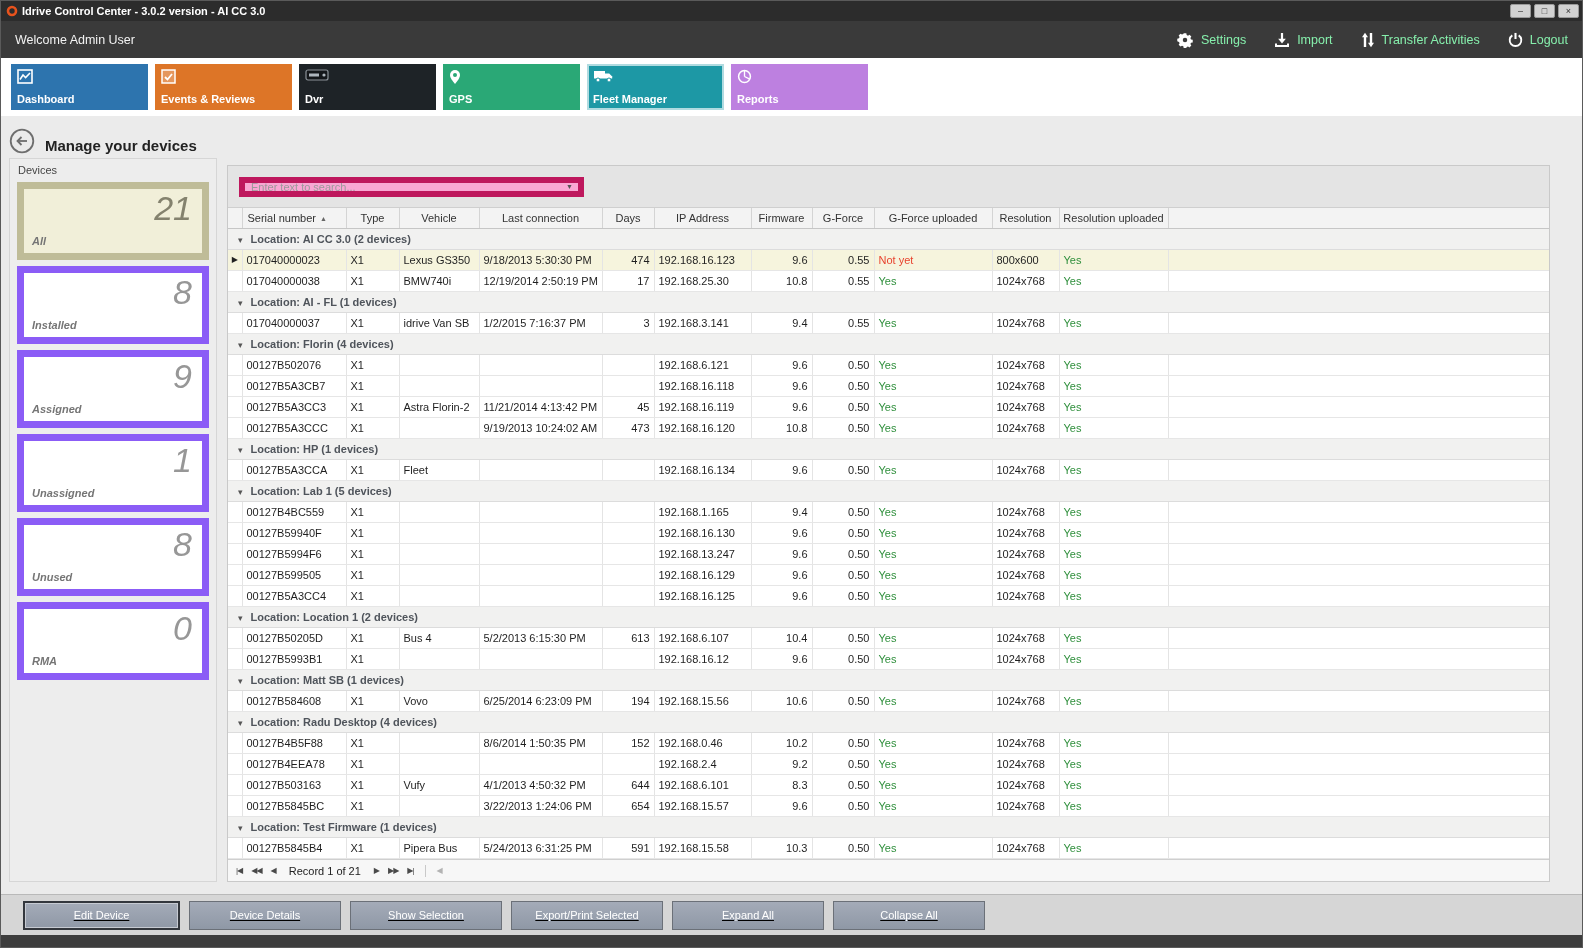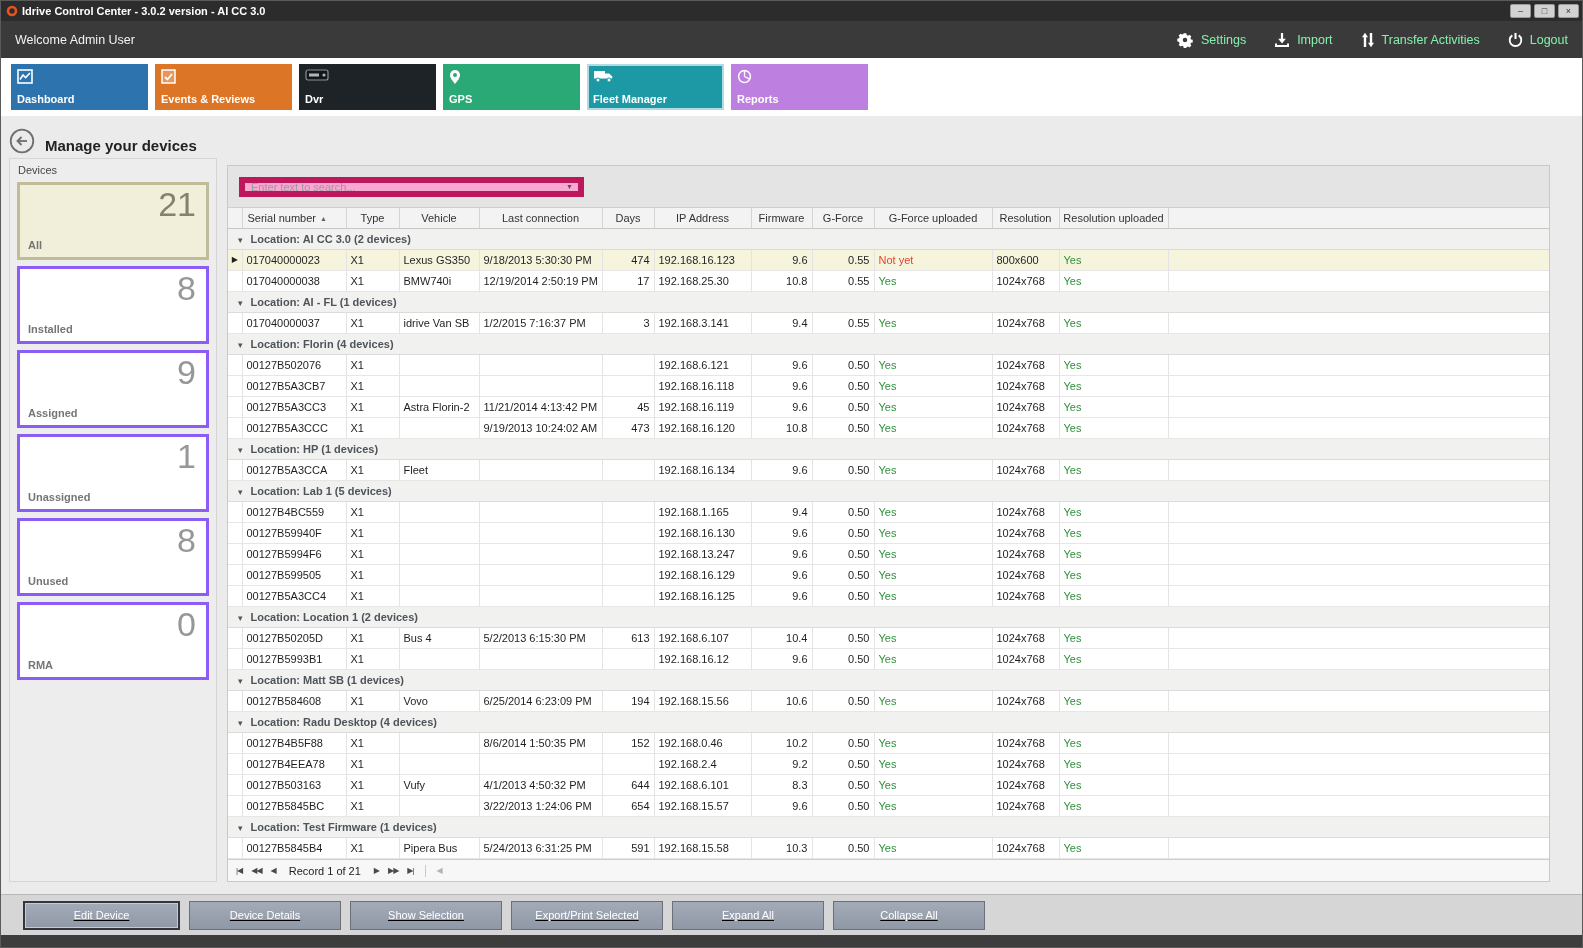--- a/index.html
+++ b/index.html
@@ -34,21 +34,21 @@
   .back-btn { width:26px; height:26px; display:flex; align-items:center; justify-content:center; cursor:default; }
   .page-title { font-size:15px; color:#222; font-weight:600; }
 
   
   .content { flex:1 1 auto; display:flex; align-items:stretch; min-height:0; }
 
   
   .sidebar { flex:0 0 208px; margin:4px 0 12px 8px; background:#ededed; border:1px solid #d6d6d6; display:flex; flex-direction:column; }
   .sidebar-title { padding:5px 8px 3px; color:#454545; font-size:11px; }
   .cards { padding:3px 7px; display:flex; flex-direction:column; gap:6px; }
-  .count-card { position:relative; height:78px; background:#fff; border:3px solid #8b5cf6; cursor:default; }
+  .count-card { position:relative; height:78px; background:#fff; border:7px solid #8b5cf6; cursor:default;font-style:italic; }
   .count-card .count { position:absolute; top:0px; right:10px; font-size:34px; color:#979797; }
   .count-card .card-label { position:absolute; left:8px; bottom:6px; font-size:11px; font-weight:bold; color:#757575; }
   .count-card.selected { background:var(--selected-card,#f1efd9); border-color:#bfbc98; }
   .count-card.selected .count { color:#84826e; }
 
   
   .main-panel { flex:1 1 auto; margin:11px 32px 12px 10px; background:#fff; border:1px solid #c9c9c9; display:flex; flex-direction:column; min-width:0; }
   .grid-toolbar { flex:0 0 42px; background:#e4e4e4; border-bottom:1px solid #cfcfcf; display:flex; align-items:center; padding-left:11px; }
   .search-combo { width:345px; height:20px; background:#f9a8d4; border:6px solid #be185d; display:flex; align-items:center; }
   .search-combo input { flex:1; border:none; outline:none; font-family:inherit; font-size:11px; padding:0 6px; color:#333; background:transparent; }

